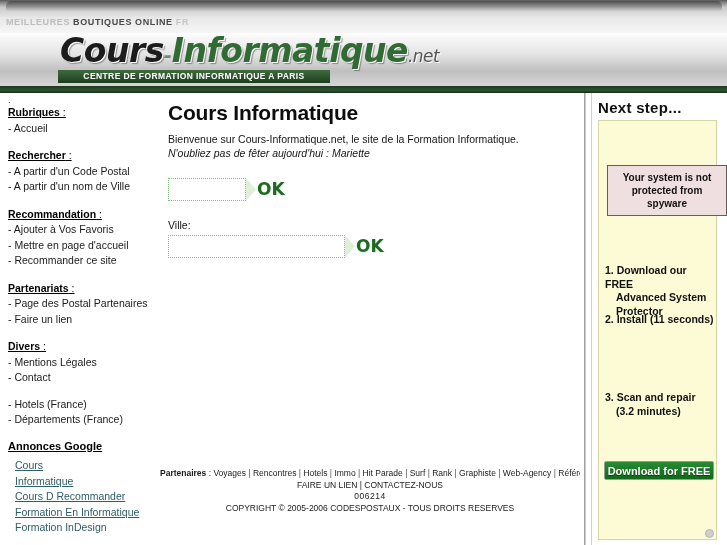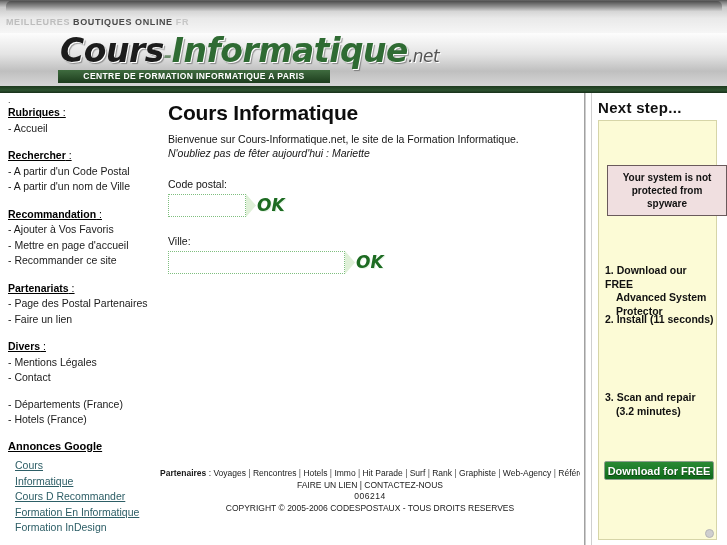--- a/index.html
+++ b/index.html
@@ -128,21 +128,21 @@
     display:flex; align-items:center; cursor:pointer;
     background:transparent; border:none; padding:0;
   }
   .ok-arrow{
     width:10px; height:23px;
     background:#dff0d8;
     clip-path:polygon(0 0,100% 50%,0 100%);
   }
   .ok-text{
     font-family:"DejaVu Sans", sans-serif;
-    font-style:italic; font-weight:bold; font-size:17px;
+    font-weight:bold; font-size:17px;
     color:#1d6b22; text-shadow:1px 1px 0 #e8f5e8;
     padding:0 2px 0 1px; line-height:23px;
   }
 
   
   #footer{
     position:absolute; left:160px; top:375px; width:420px;
     text-align:center; font-size:8.5px; color:#1a1a1a; line-height:11.5px;
   }
   #partners{ white-space:nowrap; font-size:8.5px; }
@@ -244,40 +244,39 @@
     <div class="hdr"><span>Partenariats</span><span style="font-weight:normal;text-decoration:none"> :</span></div>
     <div class="item">- Page des Postal Partenaires</div>
     <div class="item">- Faire un lien</div>
     <div class="gap"></div>
 
     <div class="hdr"><span>Divers</span><span style="font-weight:normal;text-decoration:none"> :</span></div>
     <div class="item">- Mentions Légales</div>
     <div class="item">- Contact</div>
     <div class="gap"></div>
 
+    <div class="item">- Hotels (France)</div>
     <div class="item">- Départements (France)</div>
-    <div class="item">- Hotels (France)</div>
     <div class="gap"></div>
 
     <div class="adhdr">Annonces Google</div>
     <div style="height:4px"></div>
     <a class="adlink" href="#">Cours</a>
     <a class="adlink" href="#">Informatique</a>
     <a class="adlink" href="#">Cours D Recommander</a>
     <a class="adlink" href="#">Formation En Informatique</a>
     <a class="adlink plain" href="#">Formation InDesign</a>
   </div>
 
   <div id="main">
     <h1>Cours Informatique</h1>
     <div class="welcome">Bienvenue sur Cours-Informatique.net, le site de la Formation Informatique.</div>
     <div class="fete">N'oubliez pas de fêter aujourd'hui : Mariette</div>
 
     <div class="field-block">
-      <div class="field-label">Code postal:</div>
       <div class="field-row">
         <input id="cp-input" class="txt" type="text" value="" style="">
         <button class="okbtn">
           <span class="ok-arrow"></span>
           <span class="ok-text">OK</span>
         </button>
       </div>
     </div>
 
     <div class="field-block">

